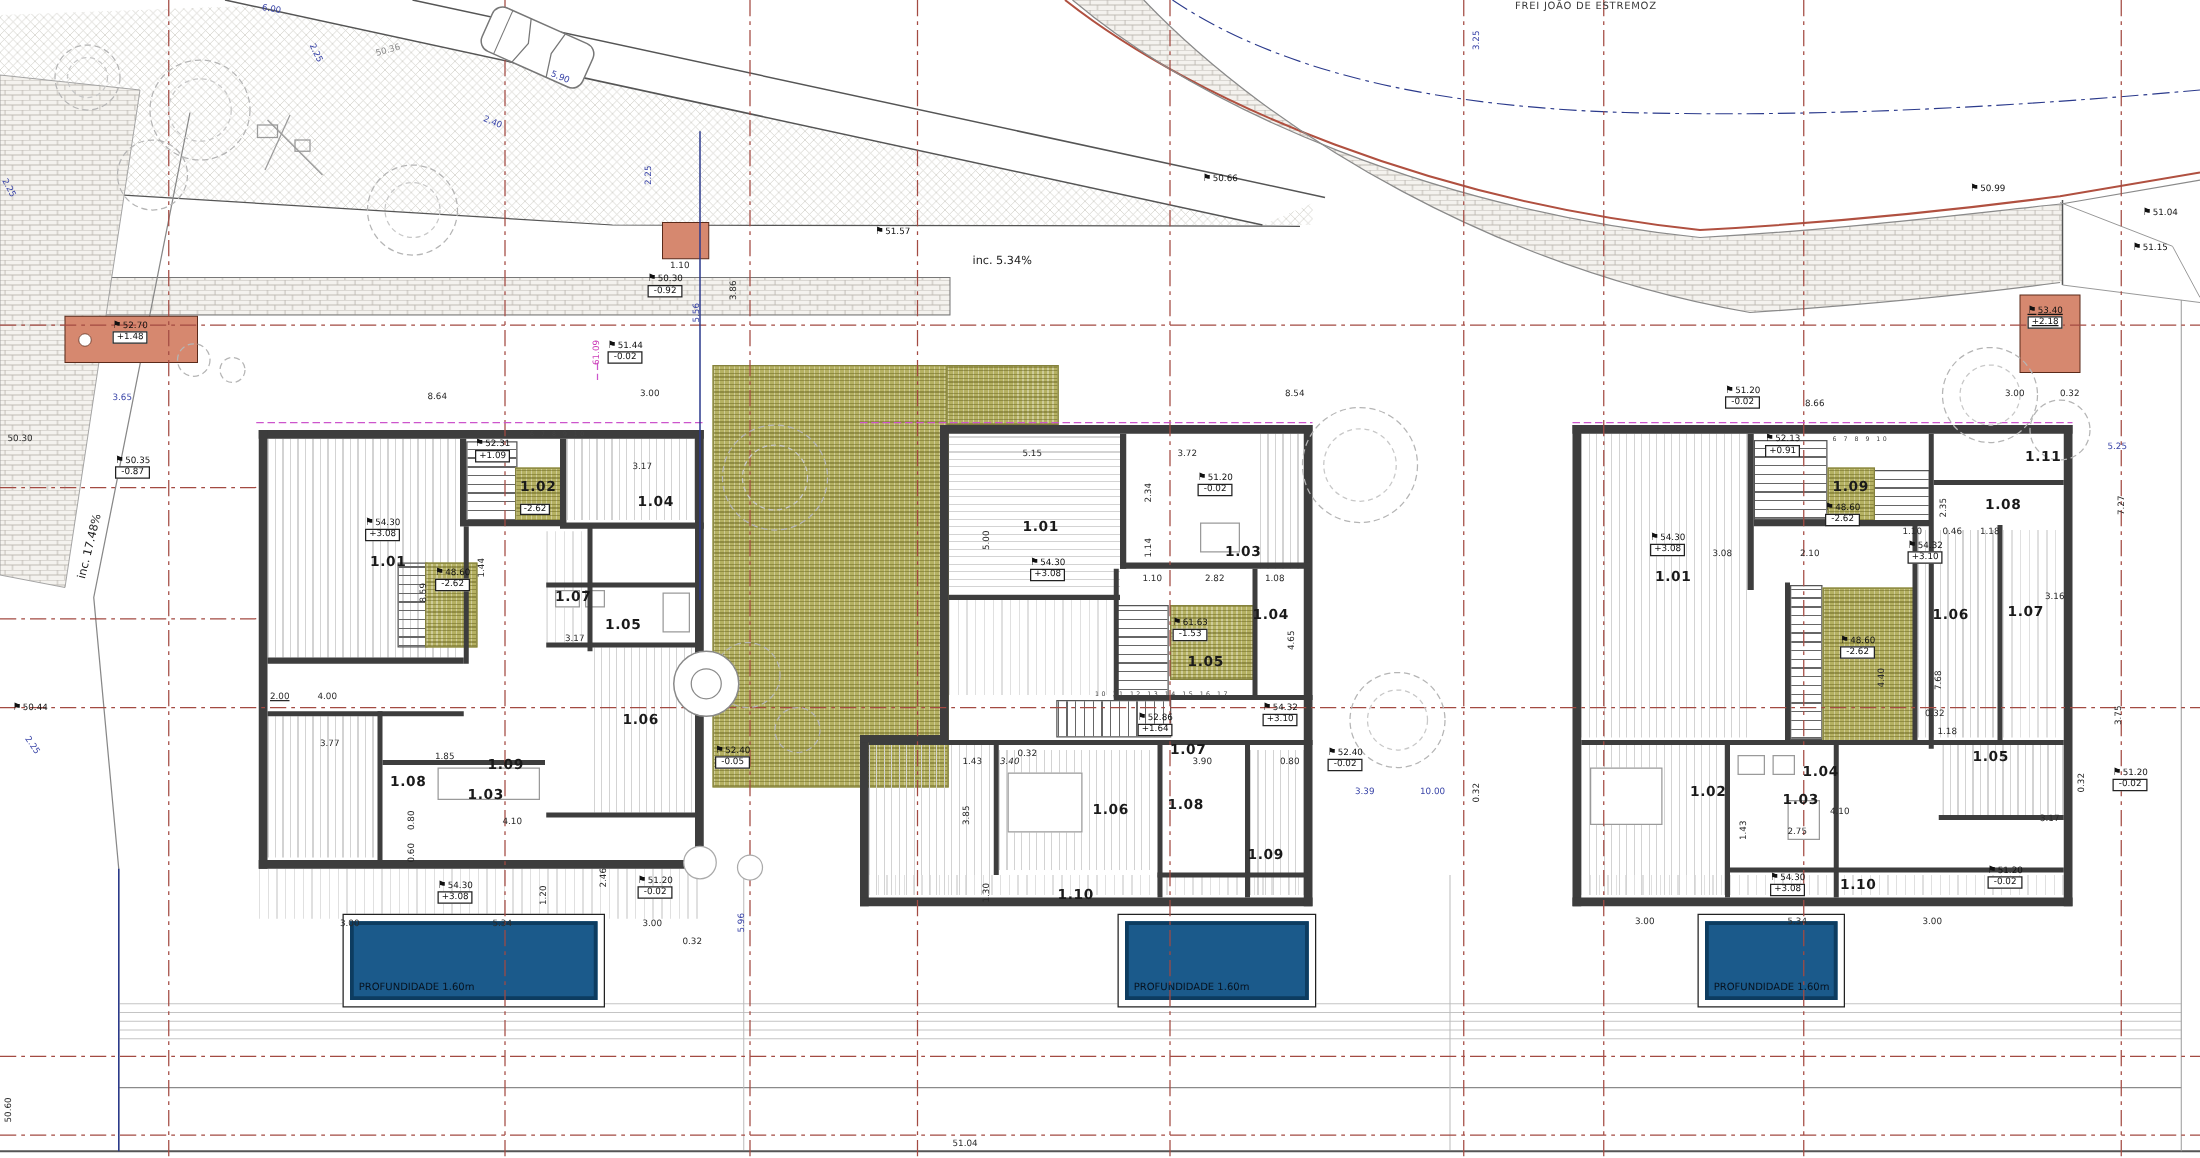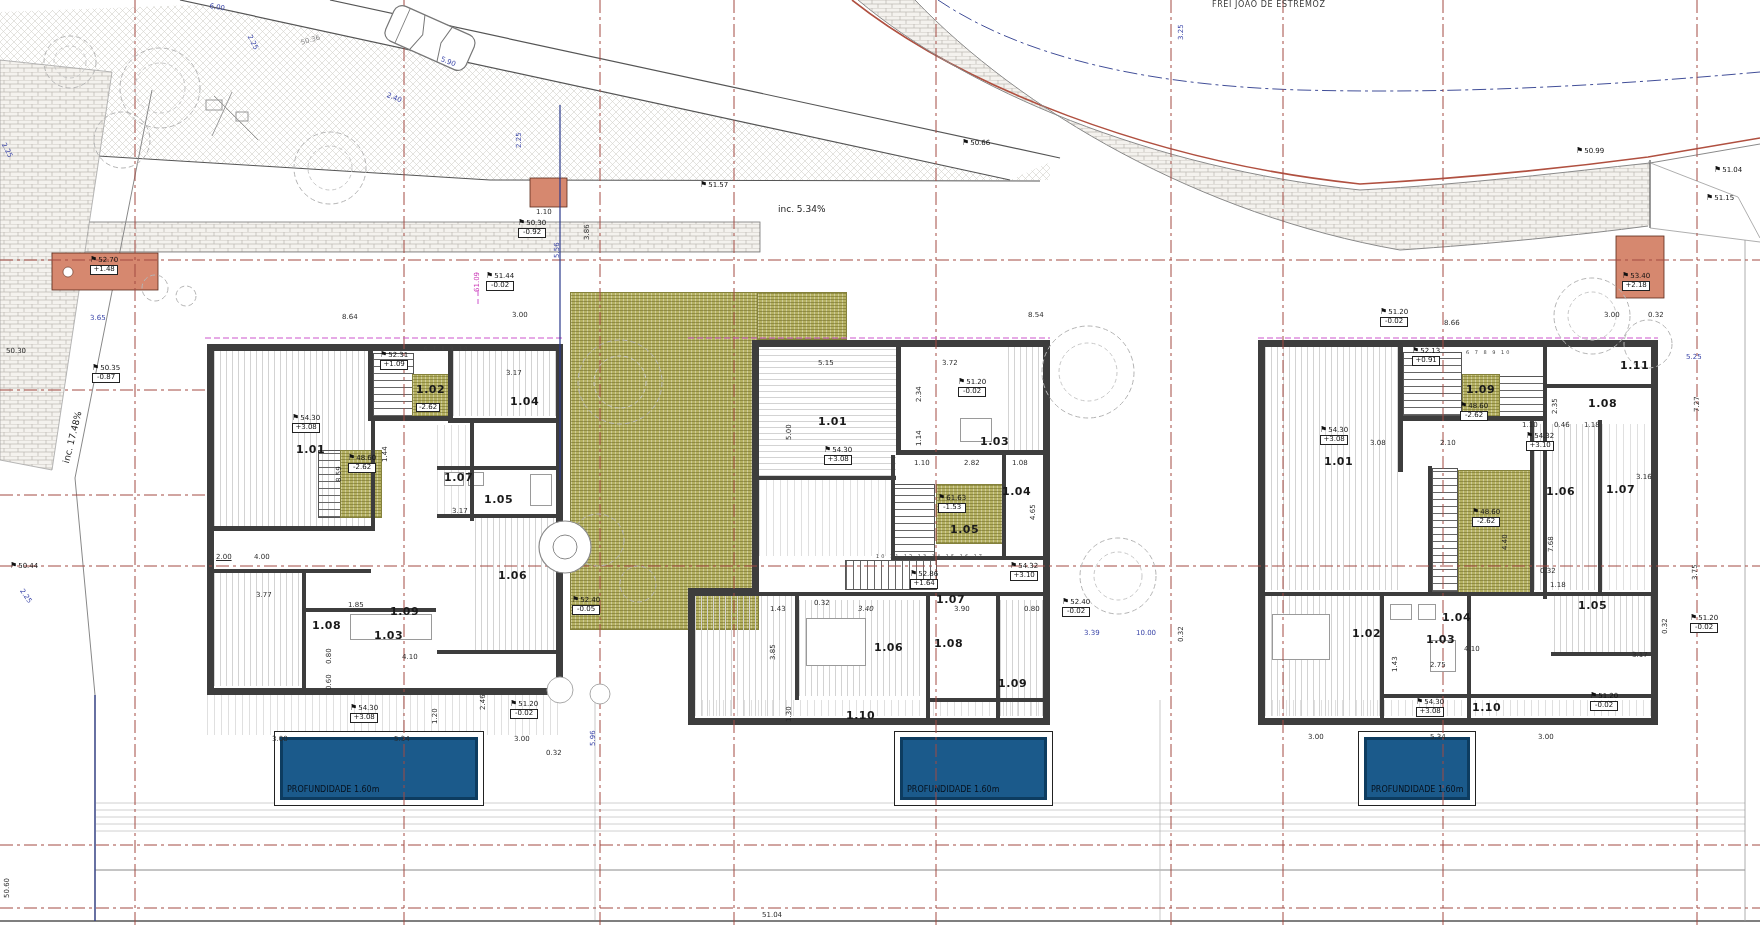--- a/index.html
+++ b/index.html
@@ -304,21 +304,21 @@
       <div class="lb dim" style="left: 442px; top: 56px; transform: rotate(22deg);"><span class="tx">5.90</span></div>
       <div class="lb dim" style="left: 388px; top: 92px; transform: rotate(22deg);"><span class="tx">2.40</span></div>
       <div class="lb street" style="left: 1212px; top: 1px;"><span class="tx">FREI JOÃO DE ESTREMOZ</span></div>
       <div class="lb dim" style="left: 1178px; top: 40px; transform: rotate(-90deg);"><span class="tx">3.25</span></div>
       <div class="lb inc" style="left: 778px; top: 205px;"><span class="tx">inc. 5.34%</span></div>
       <div class="lb elev" style="left: 700px; top: 181px;"><span class="fl">⚑</span><span class="tx">51.57</span></div>
       <div class="lb elev" style="left: 962px; top: 139px;"><span class="fl">⚑</span><span class="tx">50.66</span></div>
       <div class="lb elev" style="left: 1576px; top: 147px;"><span class="fl">⚑</span><span class="tx">50.99</span></div>
       <div class="lb elev" style="left: 1714px; top: 166px;"><span class="fl">⚑</span><span class="tx">51.04</span></div>
       <div class="lb elev" style="left: 1706px; top: 194px;"><span class="fl">⚑</span><span class="tx">51.15</span></div>
-      <div class="lb elev" style="left: 1622px; top: 272px;"><span class="fl">⚑</span><span class="tx">53.40</span><div class="bx">+2.18</div></div>
+      <div class="lb elev" style="left: 1622px; top: 244px; text-decoration: underline;"><span class="fl">⚑</span><span class="tx">53.40</span><div class="bx">+2.18</div></div>
       <div class="lb dimk" style="left: 536px; top: 209px;"><span class="tx">1.10</span></div>
       <div class="lb elev" style="left: 518px; top: 219px;"><span class="fl">⚑</span><span class="tx">50.30</span><div class="bx">-0.92</div></div>
       <div class="lb elev" style="left: 486px; top: 272px;"><span class="fl">⚑</span><span class="tx">51.44</span><div class="bx">-0.02</div></div>
       <div class="lb dim" style="left: 516px; top: 148px; transform: rotate(-90deg);"><span class="tx">2.25</span></div>
       <div class="lb dim" style="left: 554px; top: 258px; transform: rotate(-90deg);"><span class="tx">5.56</span></div>
       <div class="lb dimk" style="left: 584px; top: 240px; transform: rotate(-90deg);"><span class="tx">3.86</span></div>
       <div class="lb dim" style="left: 6px; top: 142px; transform: rotate(62deg);"><span class="tx">2.25</span></div>
       <div class="lb elev" style="left: 90px; top: 256px;"><span class="fl">⚑</span><span class="tx">52.70</span><div class="bx">+1.48</div></div>
       <div class="lb dim" style="left: 90px; top: 315px;"><span class="tx">3.65</span></div>
       <div class="lb dimk" style="left: 6px; top: 348px;"><span class="tx">50.30</span></div>
@@ -384,21 +384,21 @@
       <div class="lb room" style="left: 1002px; top: 486px;"><span class="tx">1.04</span></div>
       <div class="lb elev" style="left: 938px; top: 494px;"><span class="fl">⚑</span><span class="tx">61.63</span><div class="bx">-1.53</div></div>
       <div class="lb room" style="left: 950px; top: 524px;"><span class="tx">1.05</span></div>
       <div class="lb dimk" style="left: 1030px; top: 520px; transform: rotate(-90deg);"><span class="tx">4.65</span></div>
       <div class="lb tiny" style="left: 876px; top: 554px;"><span class="tx">10 11 12 13 14 15 16 17</span></div>
       <div class="lb elev" style="left: 910px; top: 570px;"><span class="fl">⚑</span><span class="tx">52.86</span><div class="bx">+1.64</div></div>
       <div class="lb elev" style="left: 1010px; top: 562px;"><span class="fl">⚑</span><span class="tx">54.32</span><div class="bx">+3.10</div></div>
       <div class="lb room" style="left: 936px; top: 594px;"><span class="tx">1.07</span></div>
       <div class="lb dimk" style="left: 770px; top: 606px;"><span class="tx">1.43</span></div>
       <div class="lb dimk" style="left: 814px; top: 600px;"><span class="tx">0.32</span></div>
-      <div class="lb dimk" style="left: 858px; top: 606px; font-style: italic;"><span class="tx">3.40</span></div>
+      <div class="lb dimk" style="left: 800px; top: 606px; font-style: italic;"><span class="tx">3.40</span></div>
       <div class="lb dimk" style="left: 954px; top: 606px;"><span class="tx">3.90</span></div>
       <div class="lb dimk" style="left: 1024px; top: 606px;"><span class="tx">0.80</span></div>
       <div class="lb dimk" style="left: 770px; top: 660px; transform: rotate(-90deg);"><span class="tx">3.85</span></div>
       <div class="lb room" style="left: 874px; top: 642px;"><span class="tx">1.06</span></div>
       <div class="lb room" style="left: 934px; top: 638px;"><span class="tx">1.08</span></div>
       <div class="lb room" style="left: 998px; top: 678px;"><span class="tx">1.09</span></div>
       <div class="lb dimk" style="left: 786px; top: 722px; transform: rotate(-90deg);"><span class="tx">1.30</span></div>
       <div class="lb room" style="left: 846px; top: 710px;"><span class="tx">1.10</span></div>
       <div class="lb elev" style="left: 1062px; top: 598px;"><span class="fl">⚑</span><span class="tx">52.40</span><div class="bx">-0.02</div></div>
       <div class="lb dim" style="left: 1084px; top: 630px;"><span class="tx">3.39</span></div>

